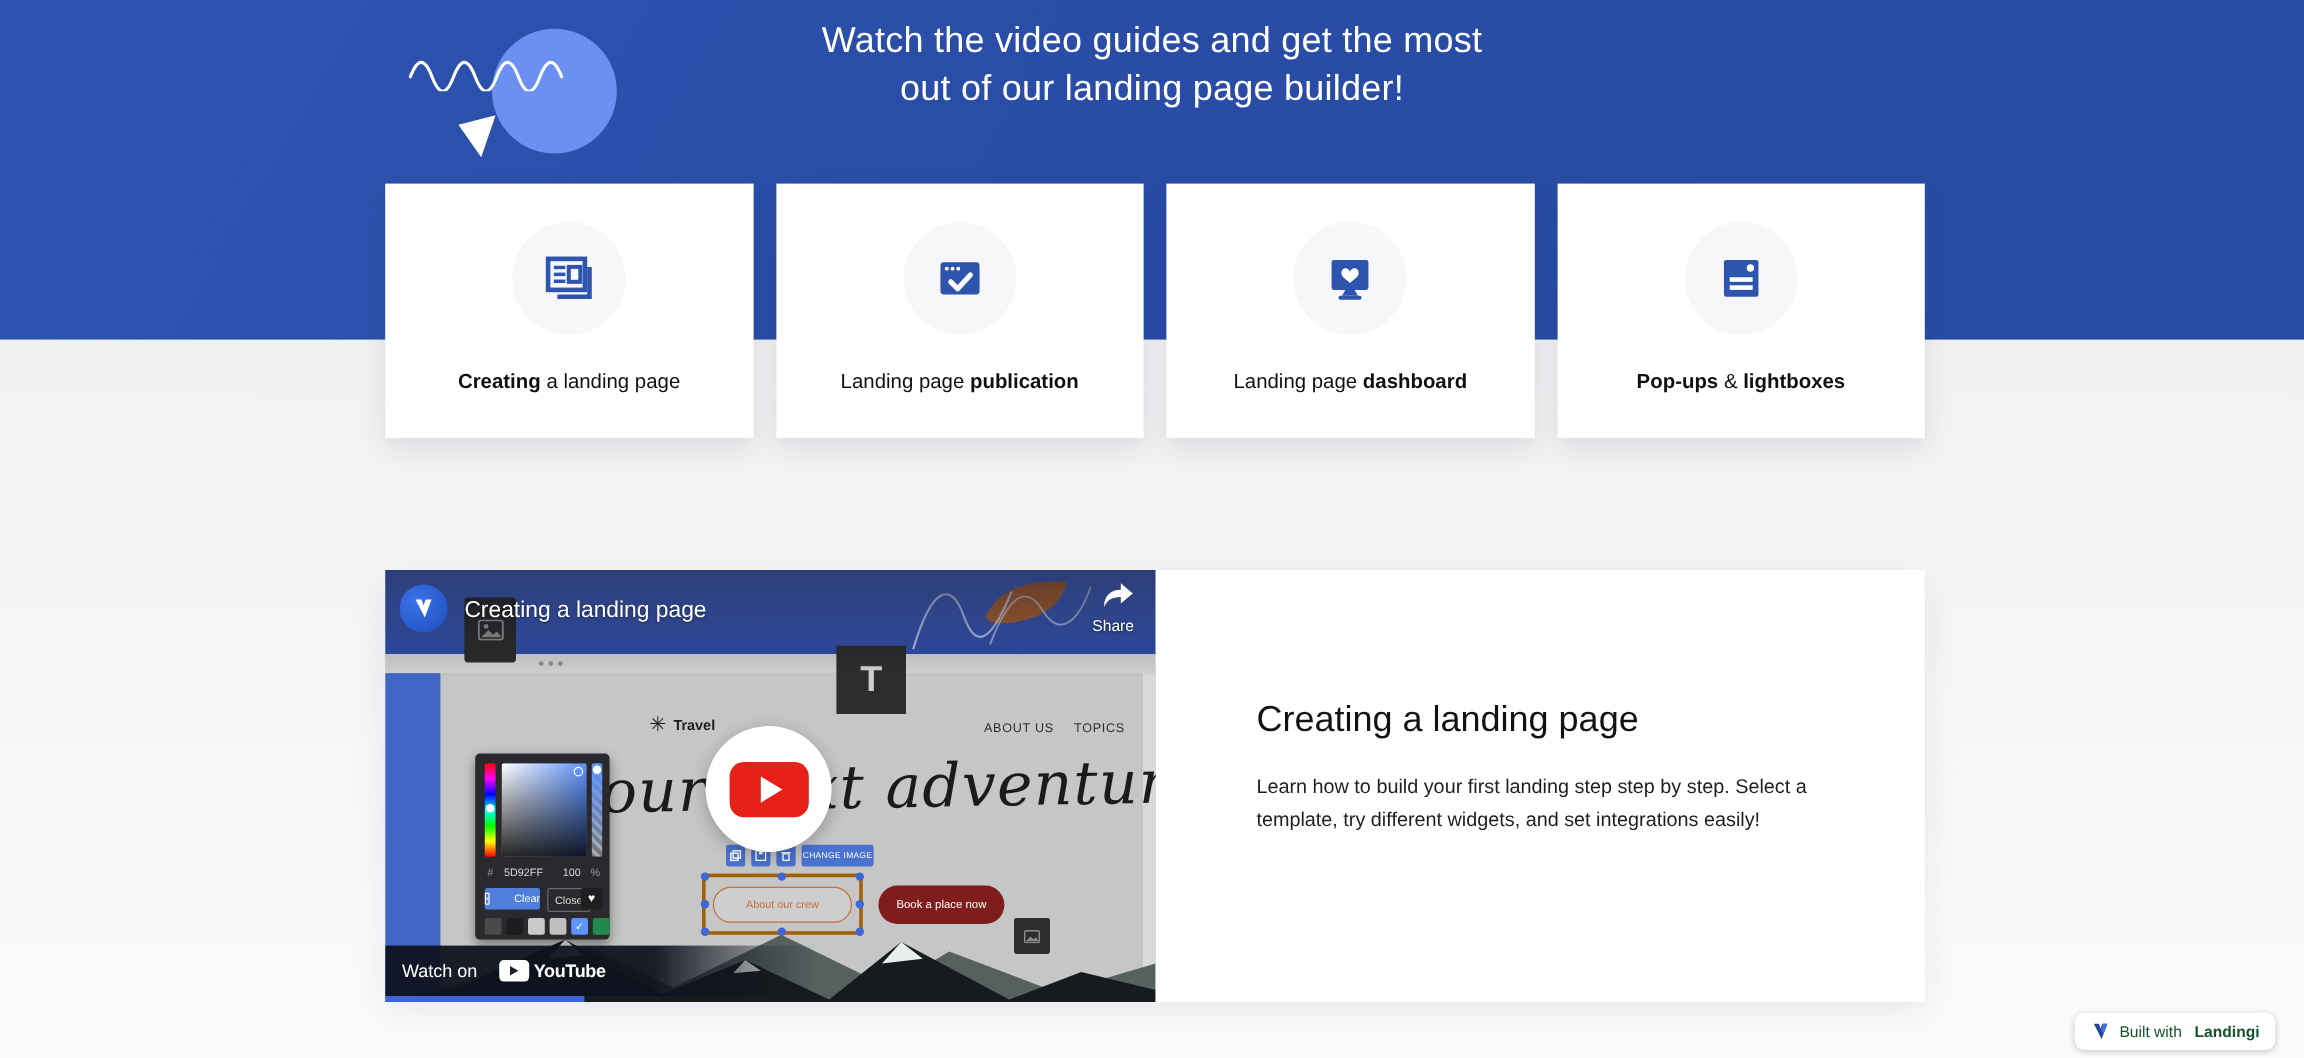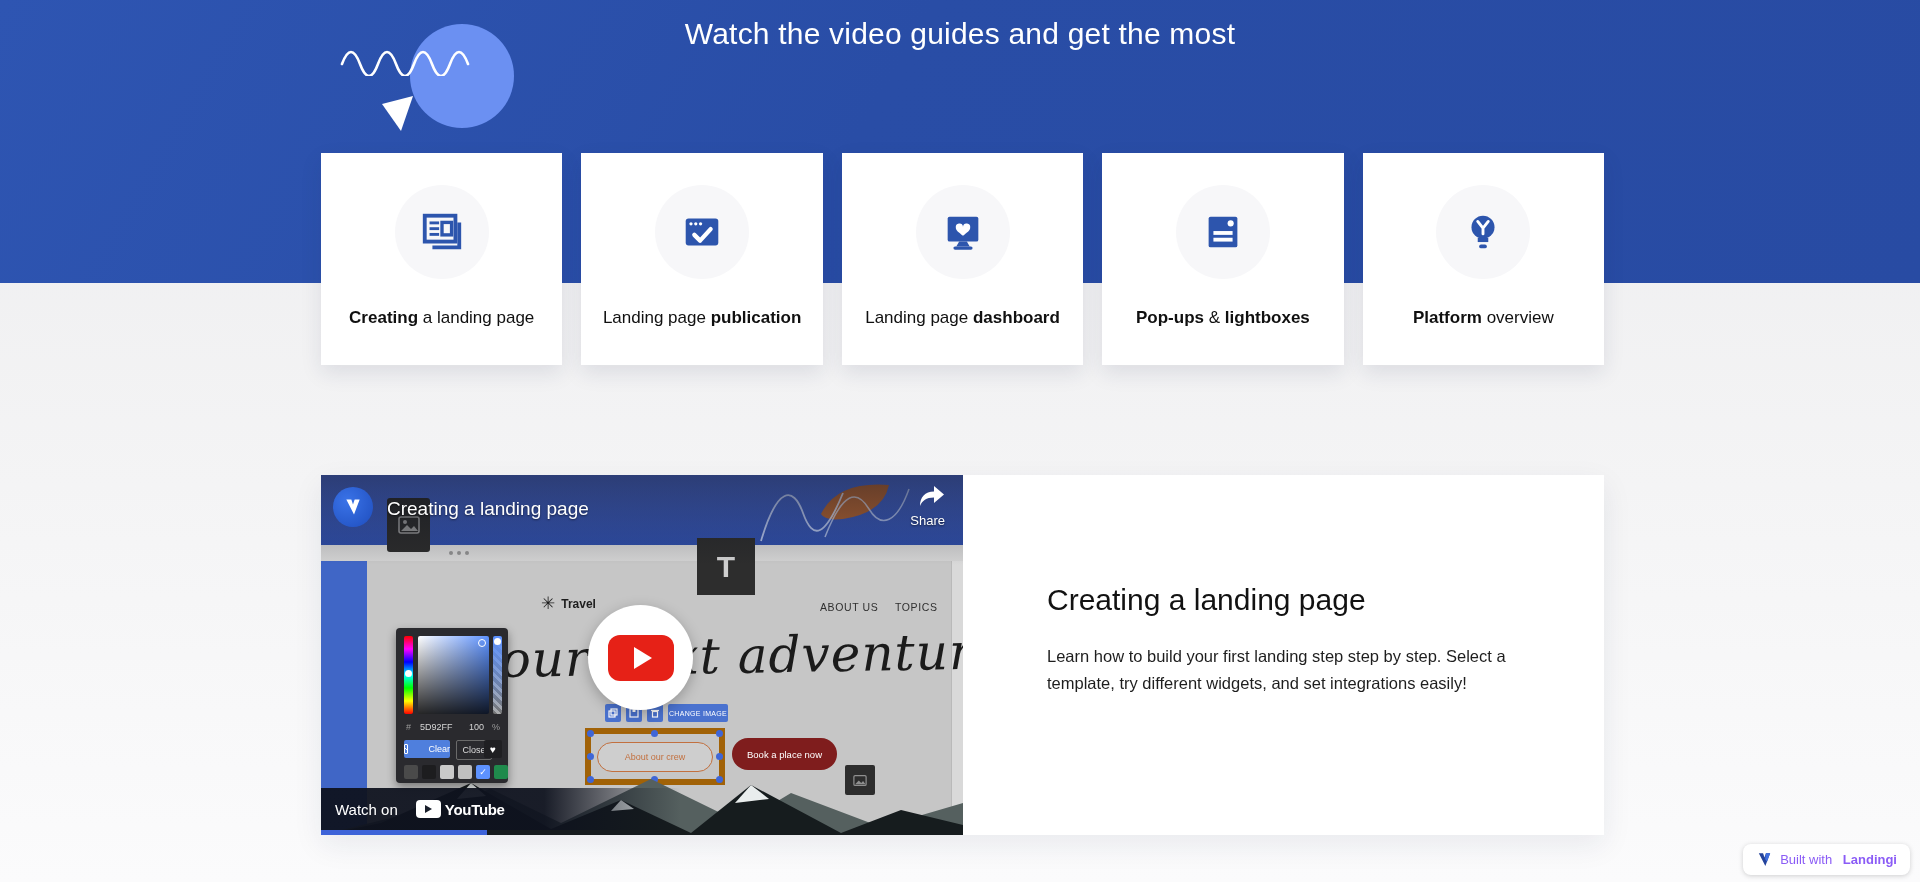--- a/index.html
+++ b/index.html
@@ -41,21 +41,21 @@
   .thumb-brand .ast{font-size:17px;font-weight:400;}
   .thumb-nav{position:absolute;top:126px;font-size:10.5px;letter-spacing:.6px;color:#2f2f2f;font-weight:500;}
   .nav1{left:499px;} .nav2{left:574px;}
   .thumb-script{position:absolute;left:150px;top:152px;width:520px;font-family:"DejaVu Serif",serif;font-style:italic;font-size:50px;color:#1b1b1b;letter-spacing:1px;white-space:nowrap;transform:rotate(-1deg);}
   .thumb-decor{position:absolute;left:438px;top:4px;z-index:2;}
 
   
   .toolbar{position:absolute;left:284px;top:229px;display:flex;gap:5px;z-index:2;}
   .tb-btn{width:16px;height:18px;background:#4a72cf;border-radius:2px;display:flex;align-items:center;justify-content:center;}
   .tb-change{width:60px;height:18px;background:#4a72cf;border-radius:2px;color:#ffffff;font-size:7px;letter-spacing:.3px;display:flex;align-items:center;justify-content:center;}
-  .sel-box{position:absolute;left:264px;top:253px;width:128px;height:45px;border:6px solid #a16207;z-index:2;}
+  .sel-box{position:absolute;left:264px;top:253px;width:128px;height:45px;border:3px solid #a16207;z-index:2;}
   .handle{position:absolute;width:7px;height:7px;border-radius:50%;background:#3f66d6;}
   .pill-outline{position:absolute;left:6px;top:8px;width:114px;height:28px;border:1px solid #c2703f;border-radius:15px;color:#c2703f;font-size:9px;display:flex;align-items:center;justify-content:center;background:rgba(255,255,255,.15);}
   .pill-solid{position:absolute;left:411px;top:263px;width:105px;height:32px;background:#7f1d1d;border-radius:17px;color:#ffffff;font-size:9.5px;display:flex;align-items:center;justify-content:center;z-index:2;}
   .img-widget{position:absolute;left:524px;top:290px;width:30px;height:30px;background:#2d2d2d;border-radius:2px;display:flex;align-items:center;justify-content:center;z-index:3;}
   .mountains{position:absolute;left:0;bottom:0;width:642px;height:80px;z-index:2;}
 
   
   .picker{position:absolute;left:75px;top:153px;width:112px;height:155px;background:#2a2a2e;border-radius:4px;box-shadow:0 4px 10px rgba(0,0,0,.4);z-index:4;font-size:9px;}
   .hue{position:absolute;left:8px;top:8px;width:9px;height:78px;border-radius:2px;background:linear-gradient(180deg,#f00,#f0f,#00f,#0ff,#0f0,#ff0,#f00);}
   .hue i{position:absolute;left:1px;top:34px;width:7px;height:7px;border-radius:50%;background:#fff;}
@@ -87,39 +87,40 @@
   .play-red{width:66px;height:46px;background:#e62117;border-radius:12px;display:flex;align-items:center;justify-content:center;}
   .play-tri{width:0;height:0;border-left:18px solid #ffffff;border-top:11px solid transparent;border-bottom:11px solid transparent;margin-left:4px;}
   .watch-bar{position:absolute;left:0;bottom:5px;width:360px;height:42px;background:linear-gradient(90deg,rgba(14,18,30,.94) 62%,rgba(14,18,30,0));z-index:7;display:flex;align-items:center;cursor:pointer;}
   .watch-bar .wo{color:#ffffff;font-size:15px;margin-left:14px;}
   .yt-logo{display:flex;align-items:center;margin-left:18px;gap:4px;}
   .yt-logo .box{width:25px;height:18px;background:#ffffff;border-radius:4px;display:flex;align-items:center;justify-content:center;}
   .yt-logo .tri{width:0;height:0;border-left:7px solid #1a1f2b;border-top:4.5px solid transparent;border-bottom:4.5px solid transparent;margin-left:1px;}
   .yt-logo .word{color:#ffffff;font-size:15px;font-weight:700;letter-spacing:-.3px;}
 
   
-  .badge{position:absolute;right:10px;bottom:7px;background:#ffffff;border-radius:8px;box-shadow:0 1px 5px rgba(0,0,0,.18);padding:7px 13px;display:flex;align-items:center;gap:7px;font-size:13px;color:#8b5cf6;cursor:pointer;}
+  .badge{position:absolute;right:24px;bottom:7px;background:#ffffff;border-radius:8px;box-shadow:0 1px 5px rgba(0,0,0,.18);padding:7px 13px;display:flex;align-items:center;gap:7px;font-size:13px;color:#14532d;cursor:pointer;}
   .badge .pre{white-space:pre;}
   .badge b{font-weight:700;}
 </style>
 </head>
 <body>
 
 <div class="page">
 
   <div class="header">
     <div class="decor-circle"></div>
     <svg class="decor-squiggle" width="150" height="34" viewBox="0 0 150 34">
       <path d="M4,22 q9,-24 18,0 q9,24 18,0 q9,-24 18,0 q9,24 18,0 q9,-24 18,0 q9,24 18,0 q9,-24 18,0" fill="none" stroke="#ffffff" stroke-width="2.6" stroke-linecap="round"></path>
     </svg>
     <svg class="decor-triangle" width="34" height="38" viewBox="0 0 34 38">
       <polygon points="0,8 31,0 19,35" fill="#ffffff"></polygon>
     </svg>
     <div class="header-title">
       <div>Watch the video guides and get the most</div>
+      <div>out of our landing page builder!</div>
     </div>
   </div>
 
   <div class="cards">
 
     <div class="card">
       <div class="icon-circle">
         <svg width="46" height="46" viewBox="0 0 48 48">
           <path d="M42,14 v26 h-28" fill="none" stroke="#2d55ad" stroke-width="4"></path>
           <rect x="6" y="7" width="32" height="27" fill="none" stroke="#2d55ad" stroke-width="4"></rect>
@@ -162,31 +163,20 @@
         <svg width="46" height="46" viewBox="0 0 48 48">
           <rect x="9" y="8" width="30" height="32" rx="2" fill="#2d55ad"></rect>
           <circle cx="32" cy="15" r="3.2" fill="#ffffff"></circle>
           <rect x="14" y="23" width="20" height="4" fill="#ffffff"></rect>
           <rect x="14" y="30" width="20" height="4" fill="#ffffff"></rect>
         </svg>
       </div>
       <div class="card-label"><span></span><b>Pop-ups</b><span> &amp; </span><b>lightboxes</b></div>
     </div>
 
-    <div class="card">
-      <div class="icon-circle">
-        <svg width="46" height="46" viewBox="0 0 48 48">
-          <circle cx="24" cy="19" r="12" fill="#2d55ad"></circle>
-          <path d="M24,26 v-6 M24,20 l-5.5,-7 M24,20 l5.5,-7" fill="none" stroke="#ffffff" stroke-width="3" stroke-linecap="round"></path>
-          <path d="M18.5,30 h11 v4.5 h-11 z" fill="#2d55ad"></path>
-          <rect x="20" y="37" width="8" height="4" rx="2" fill="#2d55ad"></rect>
-        </svg>
-      </div>
-      <div class="card-label"><span></span><b>Platform</b><span> overview</span><b></b></div>
-    </div>
   </div>
 
   <div class="main">
 
     <div class="video">
 
       <div class="thumb-band"></div>
       <svg class="thumb-decor" width="200" height="66" viewBox="0 0 200 66">
         <path d="M62,35 Q78,2 130,6 Q124,34 84,40 Q66,42 62,35 Z" fill="#a96134"></path>
         <path d="M2,62 C18,8 34,6 44,34 C54,62 66,58 84,14" fill="none" stroke="#cdd8f2" stroke-width="1.8" opacity=".8"></path>

